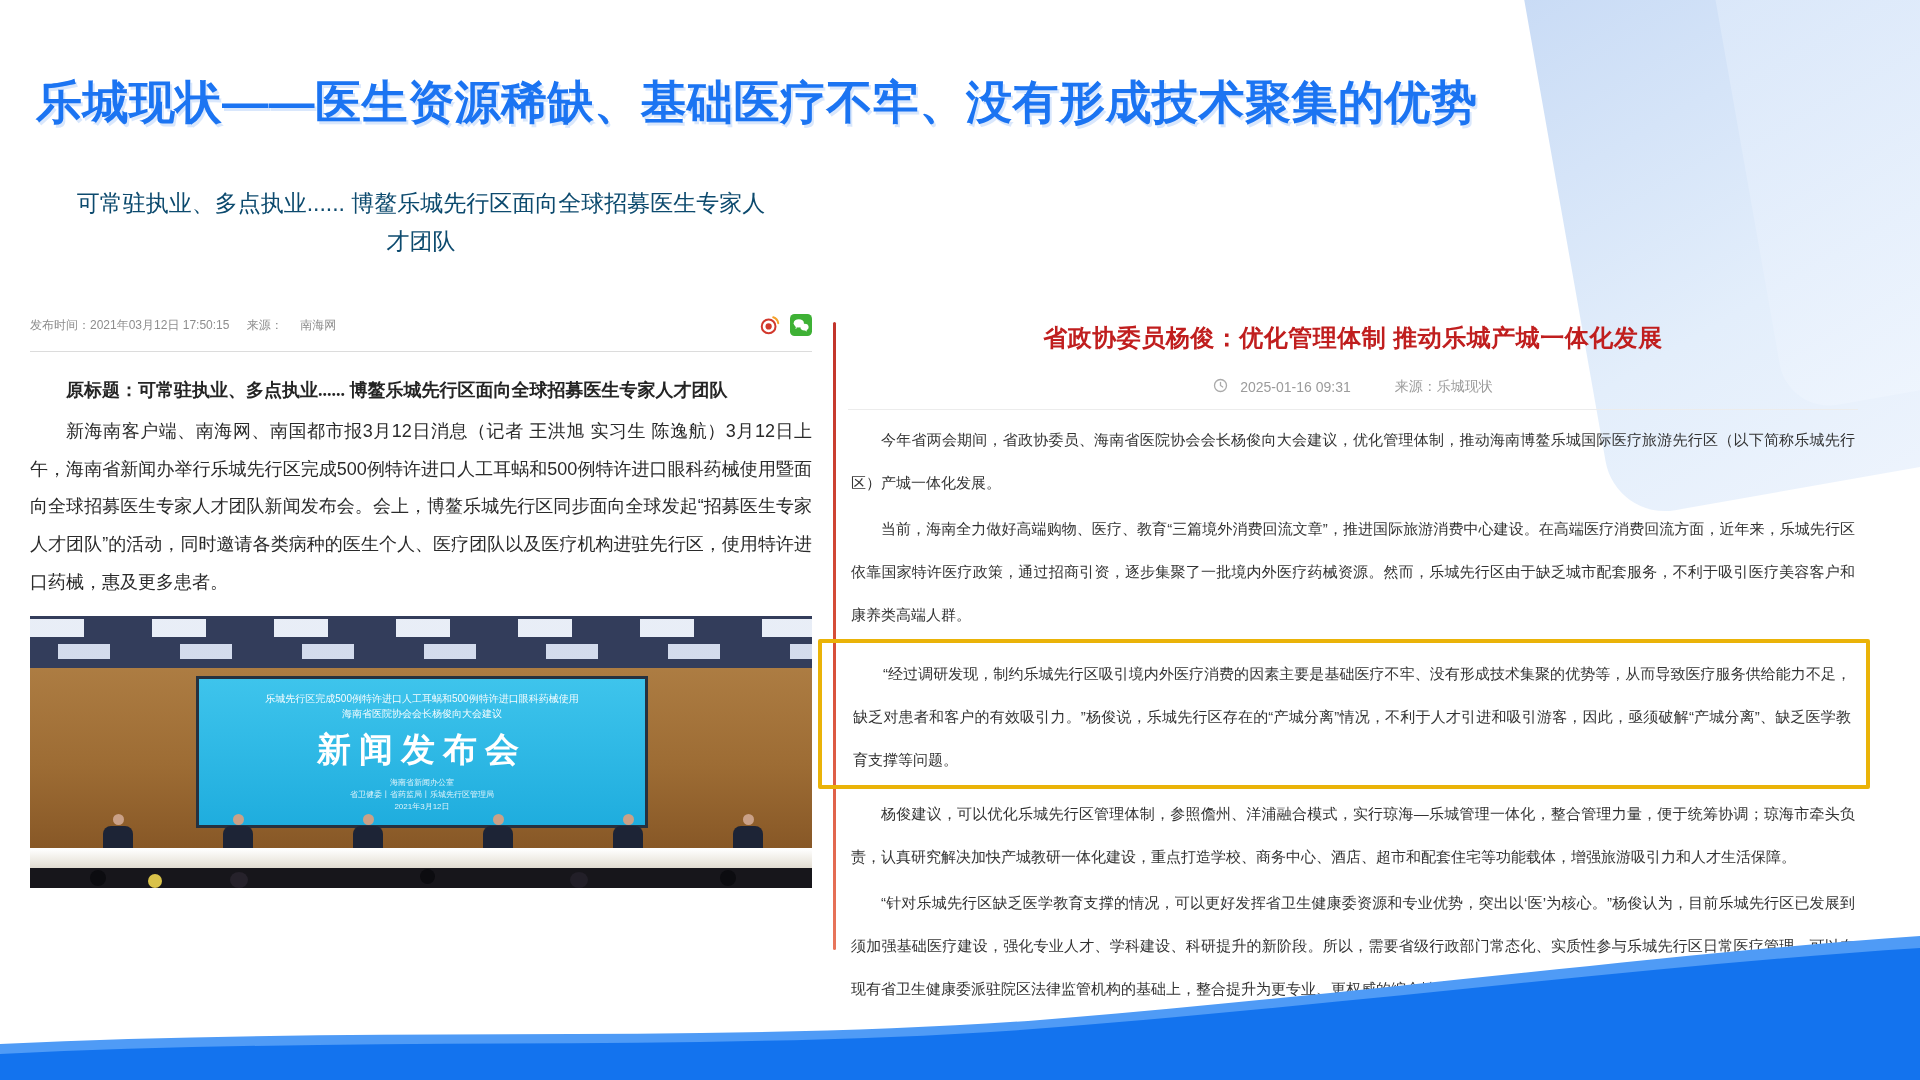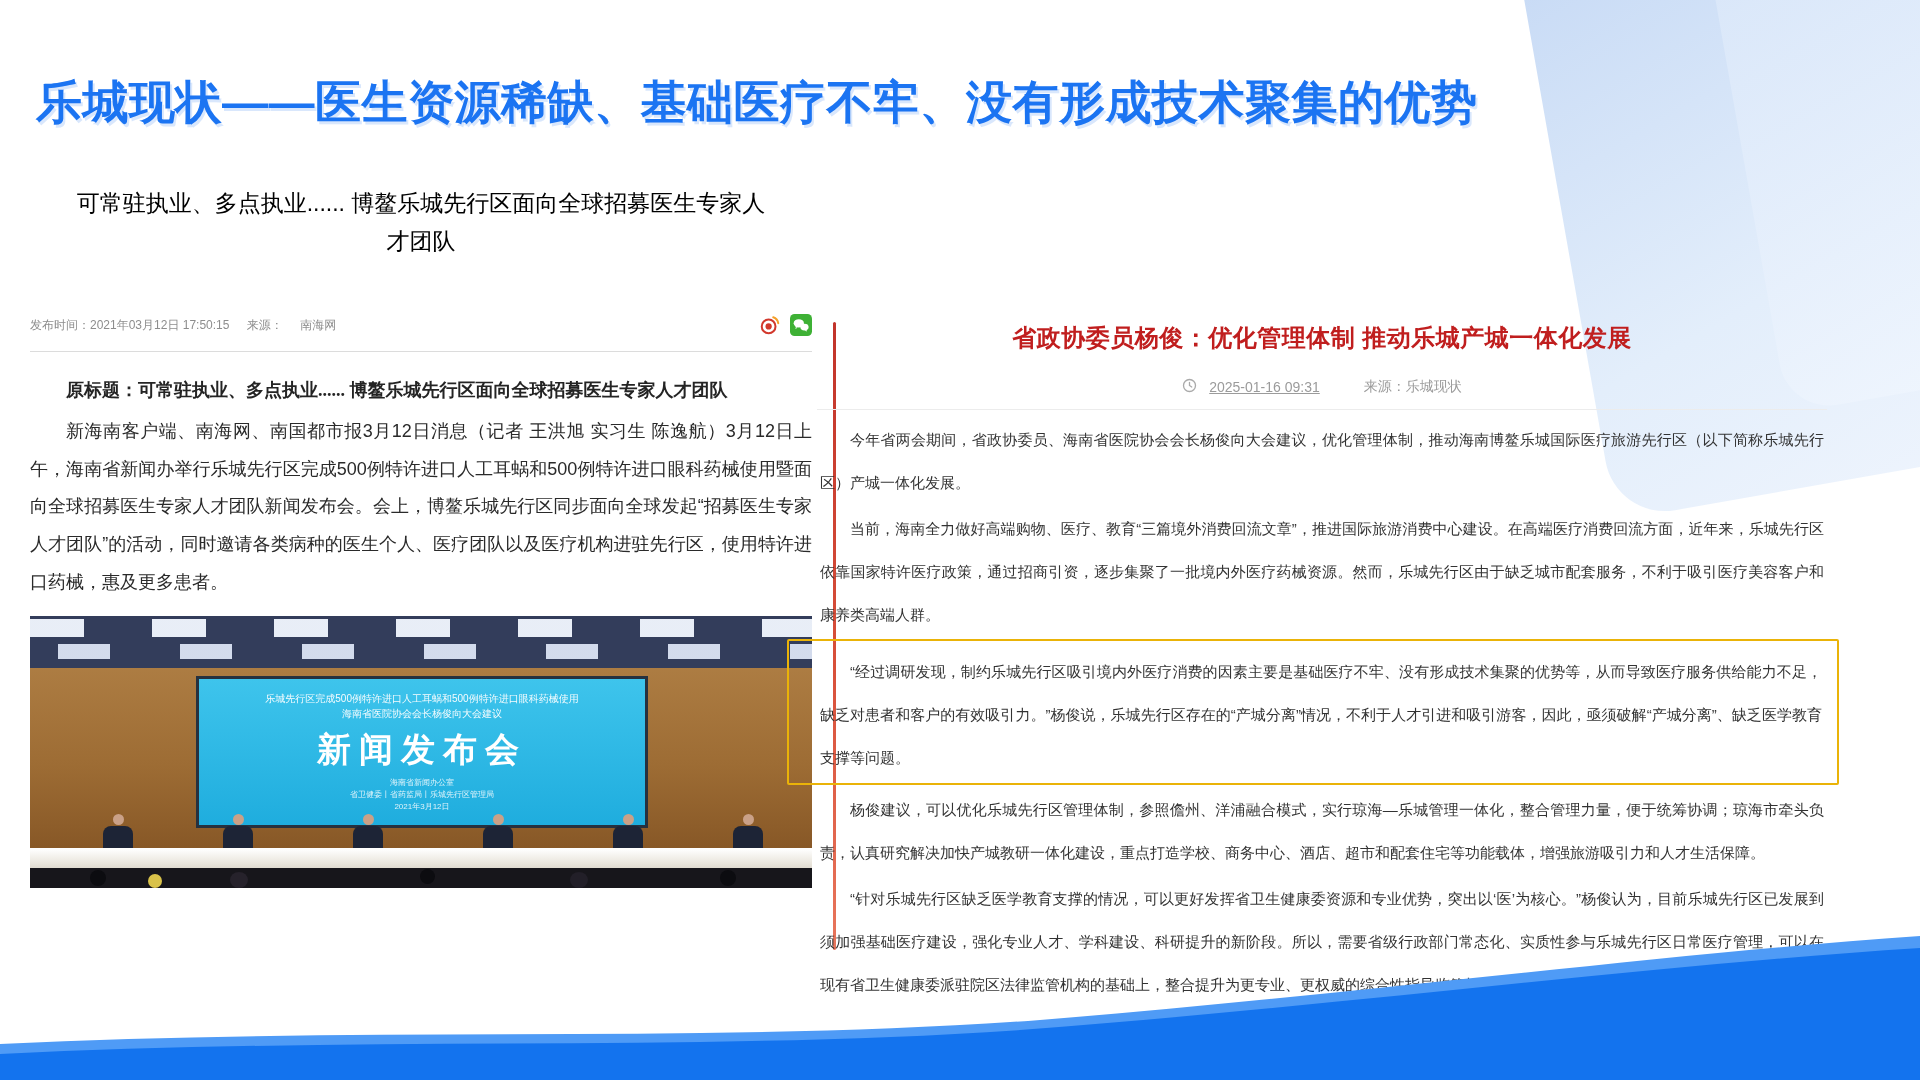--- a/index.html
+++ b/index.html
@@ -29,21 +29,21 @@
   
   .main-title{
     position:absolute; left:36px; top:72px; width:1560px; margin:0;
     font-size:46px; font-weight:bold; color:#1b74f2; letter-spacing:.5px;
     text-shadow:2px 3px 0 rgba(130,175,245,.30);
     white-space:nowrap;
   }
   
   .left-article{position:absolute; left:30px; top:184px; width:782px;}
   .la-title{
-    text-align:center; color:#000000; font-size:23px; font-weight:500;
+    text-align:center; color:#0c4a6e; font-size:23px; font-weight:500;
     line-height:38px;
   }
   .la-meta{
     margin-top:54px; display:flex; justify-content:space-between; align-items:center;
     color:#8d8d8d; font-size:12px;
   }
   .la-meta-text span{margin-right:14px;}
   .la-icons{display:flex; gap:9px; align-items:center;}
   .la-icons svg{display:block;}
   .la-sep{border-bottom:1px solid #dcdcdc; margin-top:15px;}
@@ -92,38 +92,38 @@
   }
   .ph-audience{position:absolute; left:0; top:252px; width:100%; height:20px; background:#17161b;}
   .a-head{position:absolute; border-radius:50%; background:#0c0c10;}
   .a-head:nth-child(1){left:60px; top:2px; width:16px; height:16px;}
   .a-head:nth-child(2){left:200px; top:4px; width:18px; height:16px; background:#26222b;}
   .a-head:nth-child(3){left:390px; top:1px; width:15px; height:15px;}
   .a-head:nth-child(4){left:540px; top:4px; width:18px; height:16px; background:#221f28;}
   .a-head:nth-child(5){left:690px; top:2px; width:16px; height:16px;}
   .a-head.yellow{left:118px; top:6px; width:14px; height:14px; background:#d9c24a;}
   
-  .right-article{position:absolute; left:817px; top:322px; width:1010px;}
+  .right-article{position:absolute; left:848px; top:322px; width:1010px;}
   .ra-title{
     margin:0; text-align:center; color:#c01e1e; font-size:24px; font-weight:bold;
     letter-spacing:.5px;
   }
   .ra-meta{
     margin-top:24px; display:flex; justify-content:center; align-items:center; gap:44px;
     color:#9b9b9b; font-size:14px;
   }
-  .ra-time{display:flex; align-items:center; gap:12px;text-decoration:underline;}
+  .ra-time{display:flex; align-items:center; gap:12px;}
   .ra-sep{border-bottom:1px solid #ececec; margin-top:13px;}
   .ra-p{
     margin:3px; font-size:15px; color:#333; line-height:43px;
     text-align:justify; text-indent:2em;
   }
   .right-article .ra-p:first-of-type{margin-top:8px;}
   .highlight-box{
-    border:2px solid #eab308; border-radius:2px;
+    border:4px solid #eab308; border-radius:2px;
     margin:0 -12px 0 -30px; padding:1px 12px 1px 28px;
   }
 </style>
 </head>
 <body>
 
 <div class="slide">
 
   <div class="shape-a"></div>
   <div class="shape-b"></div>

